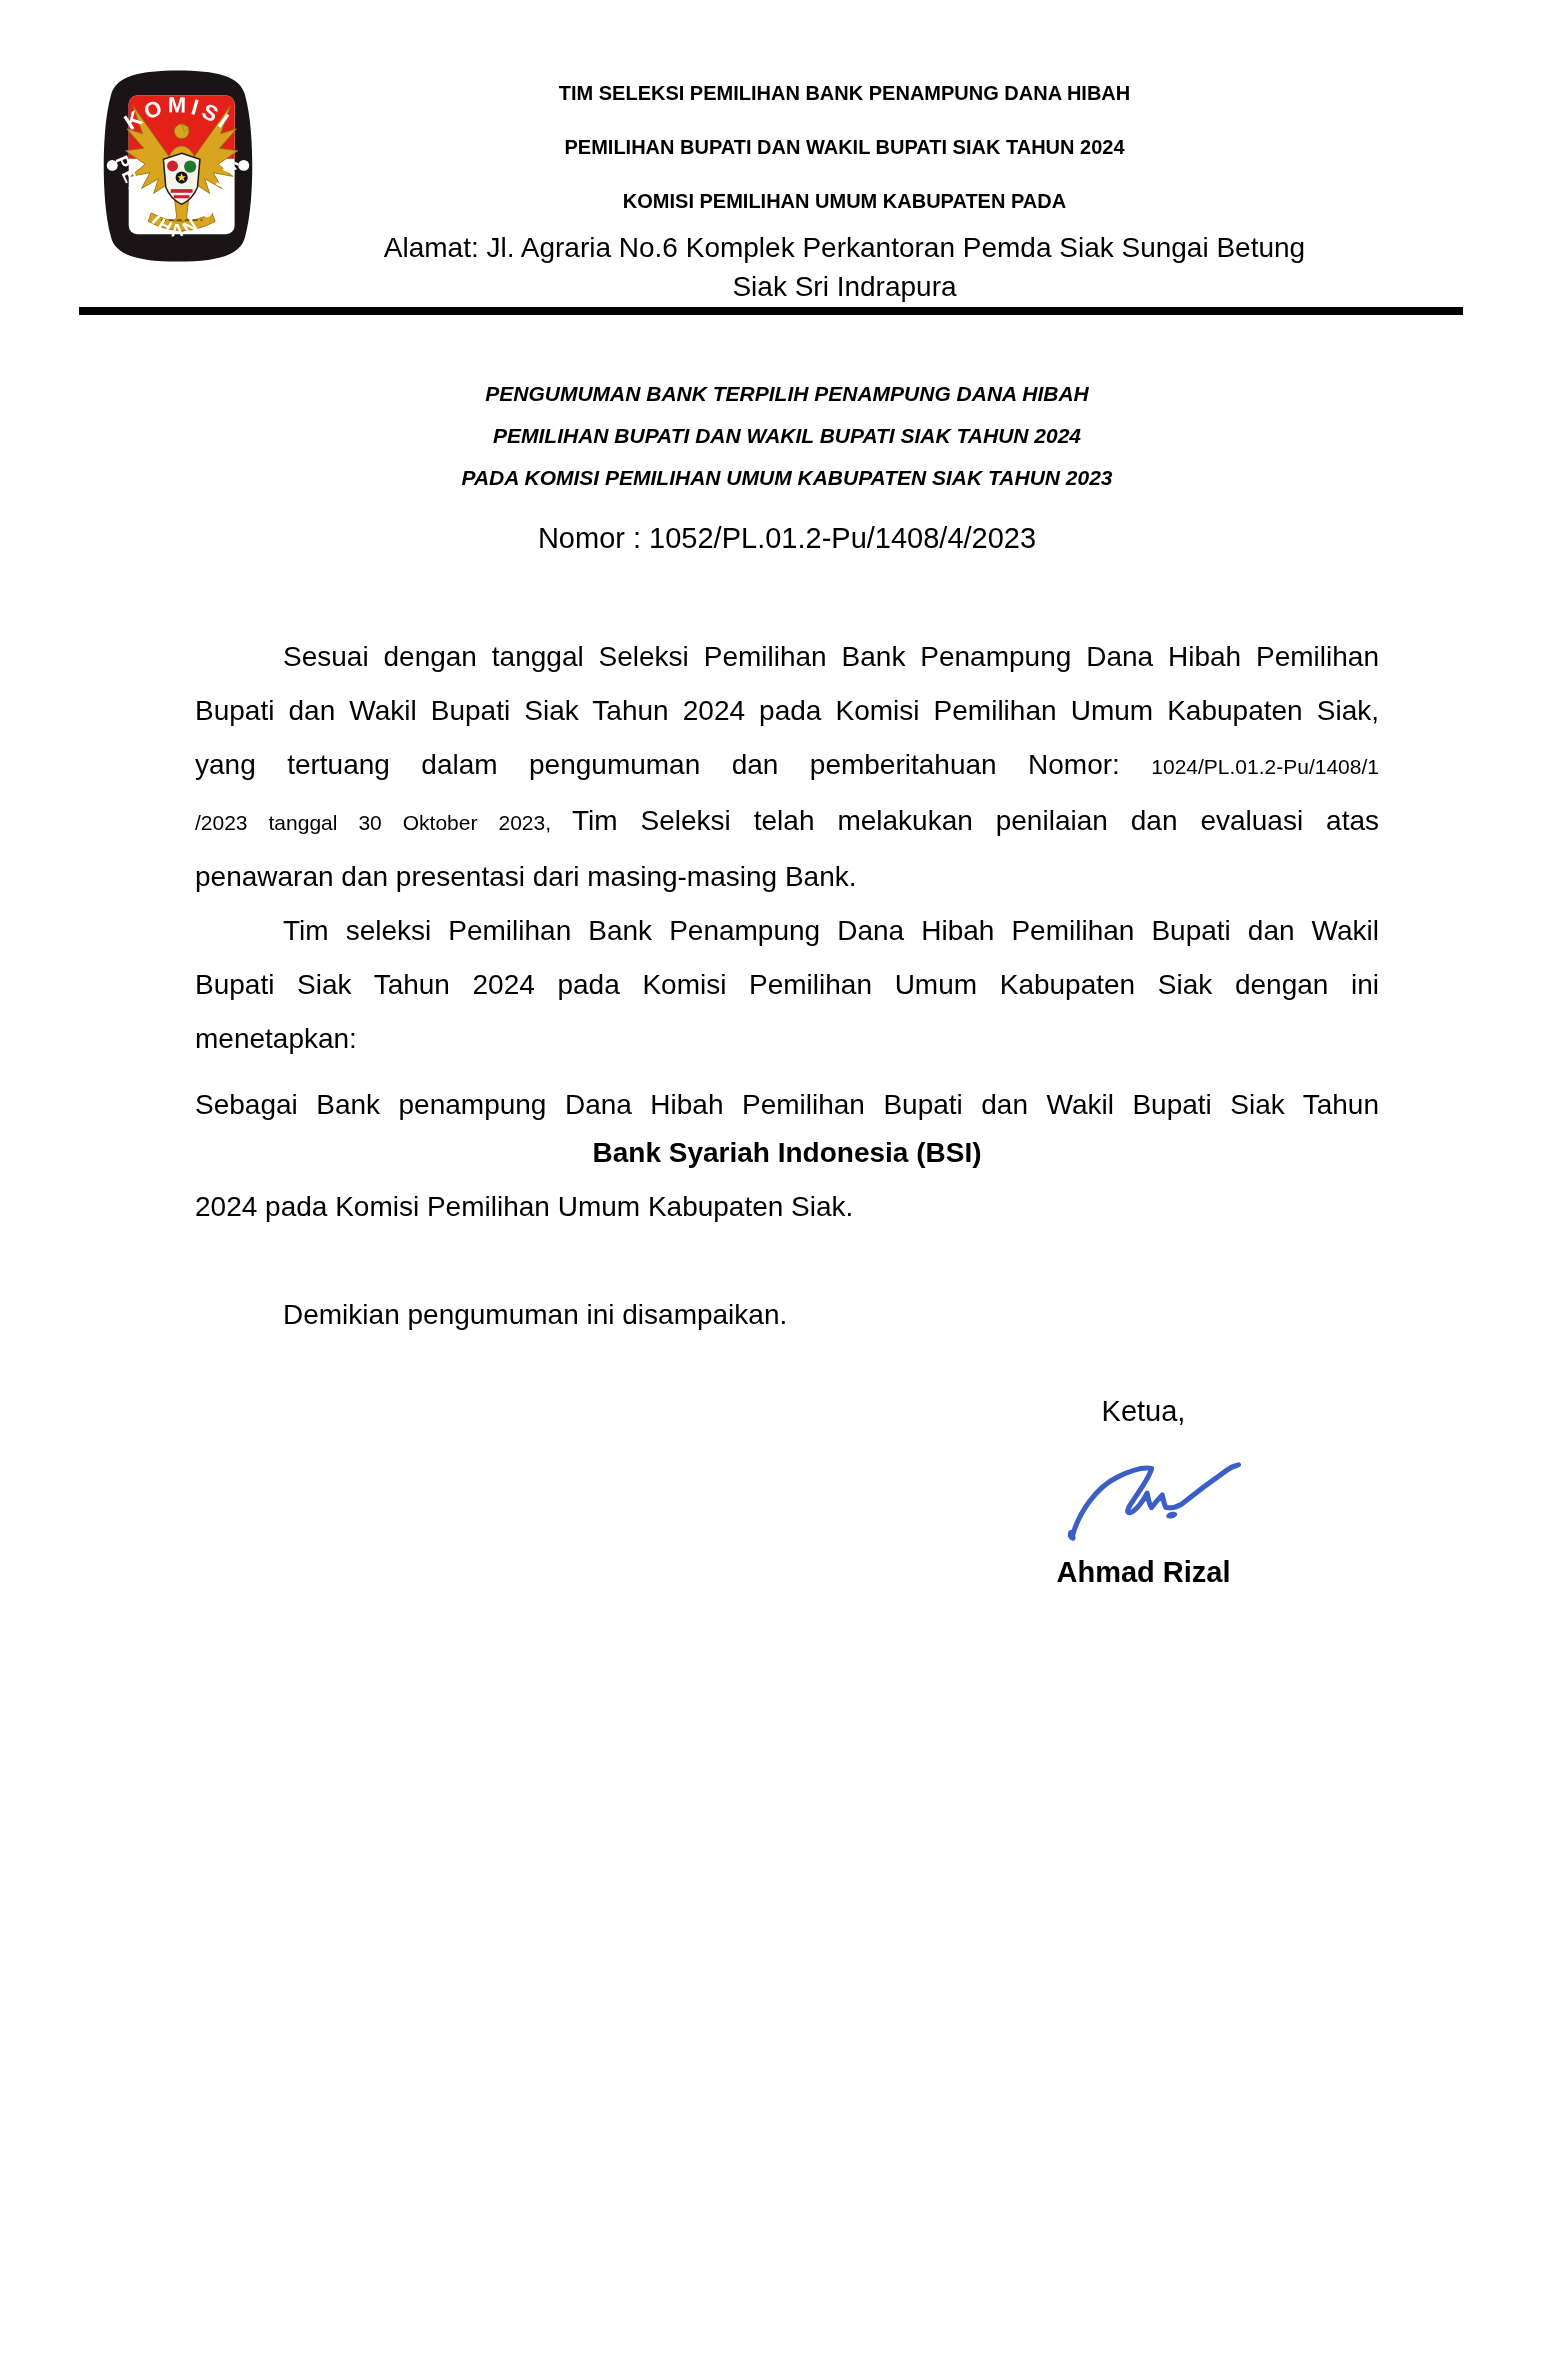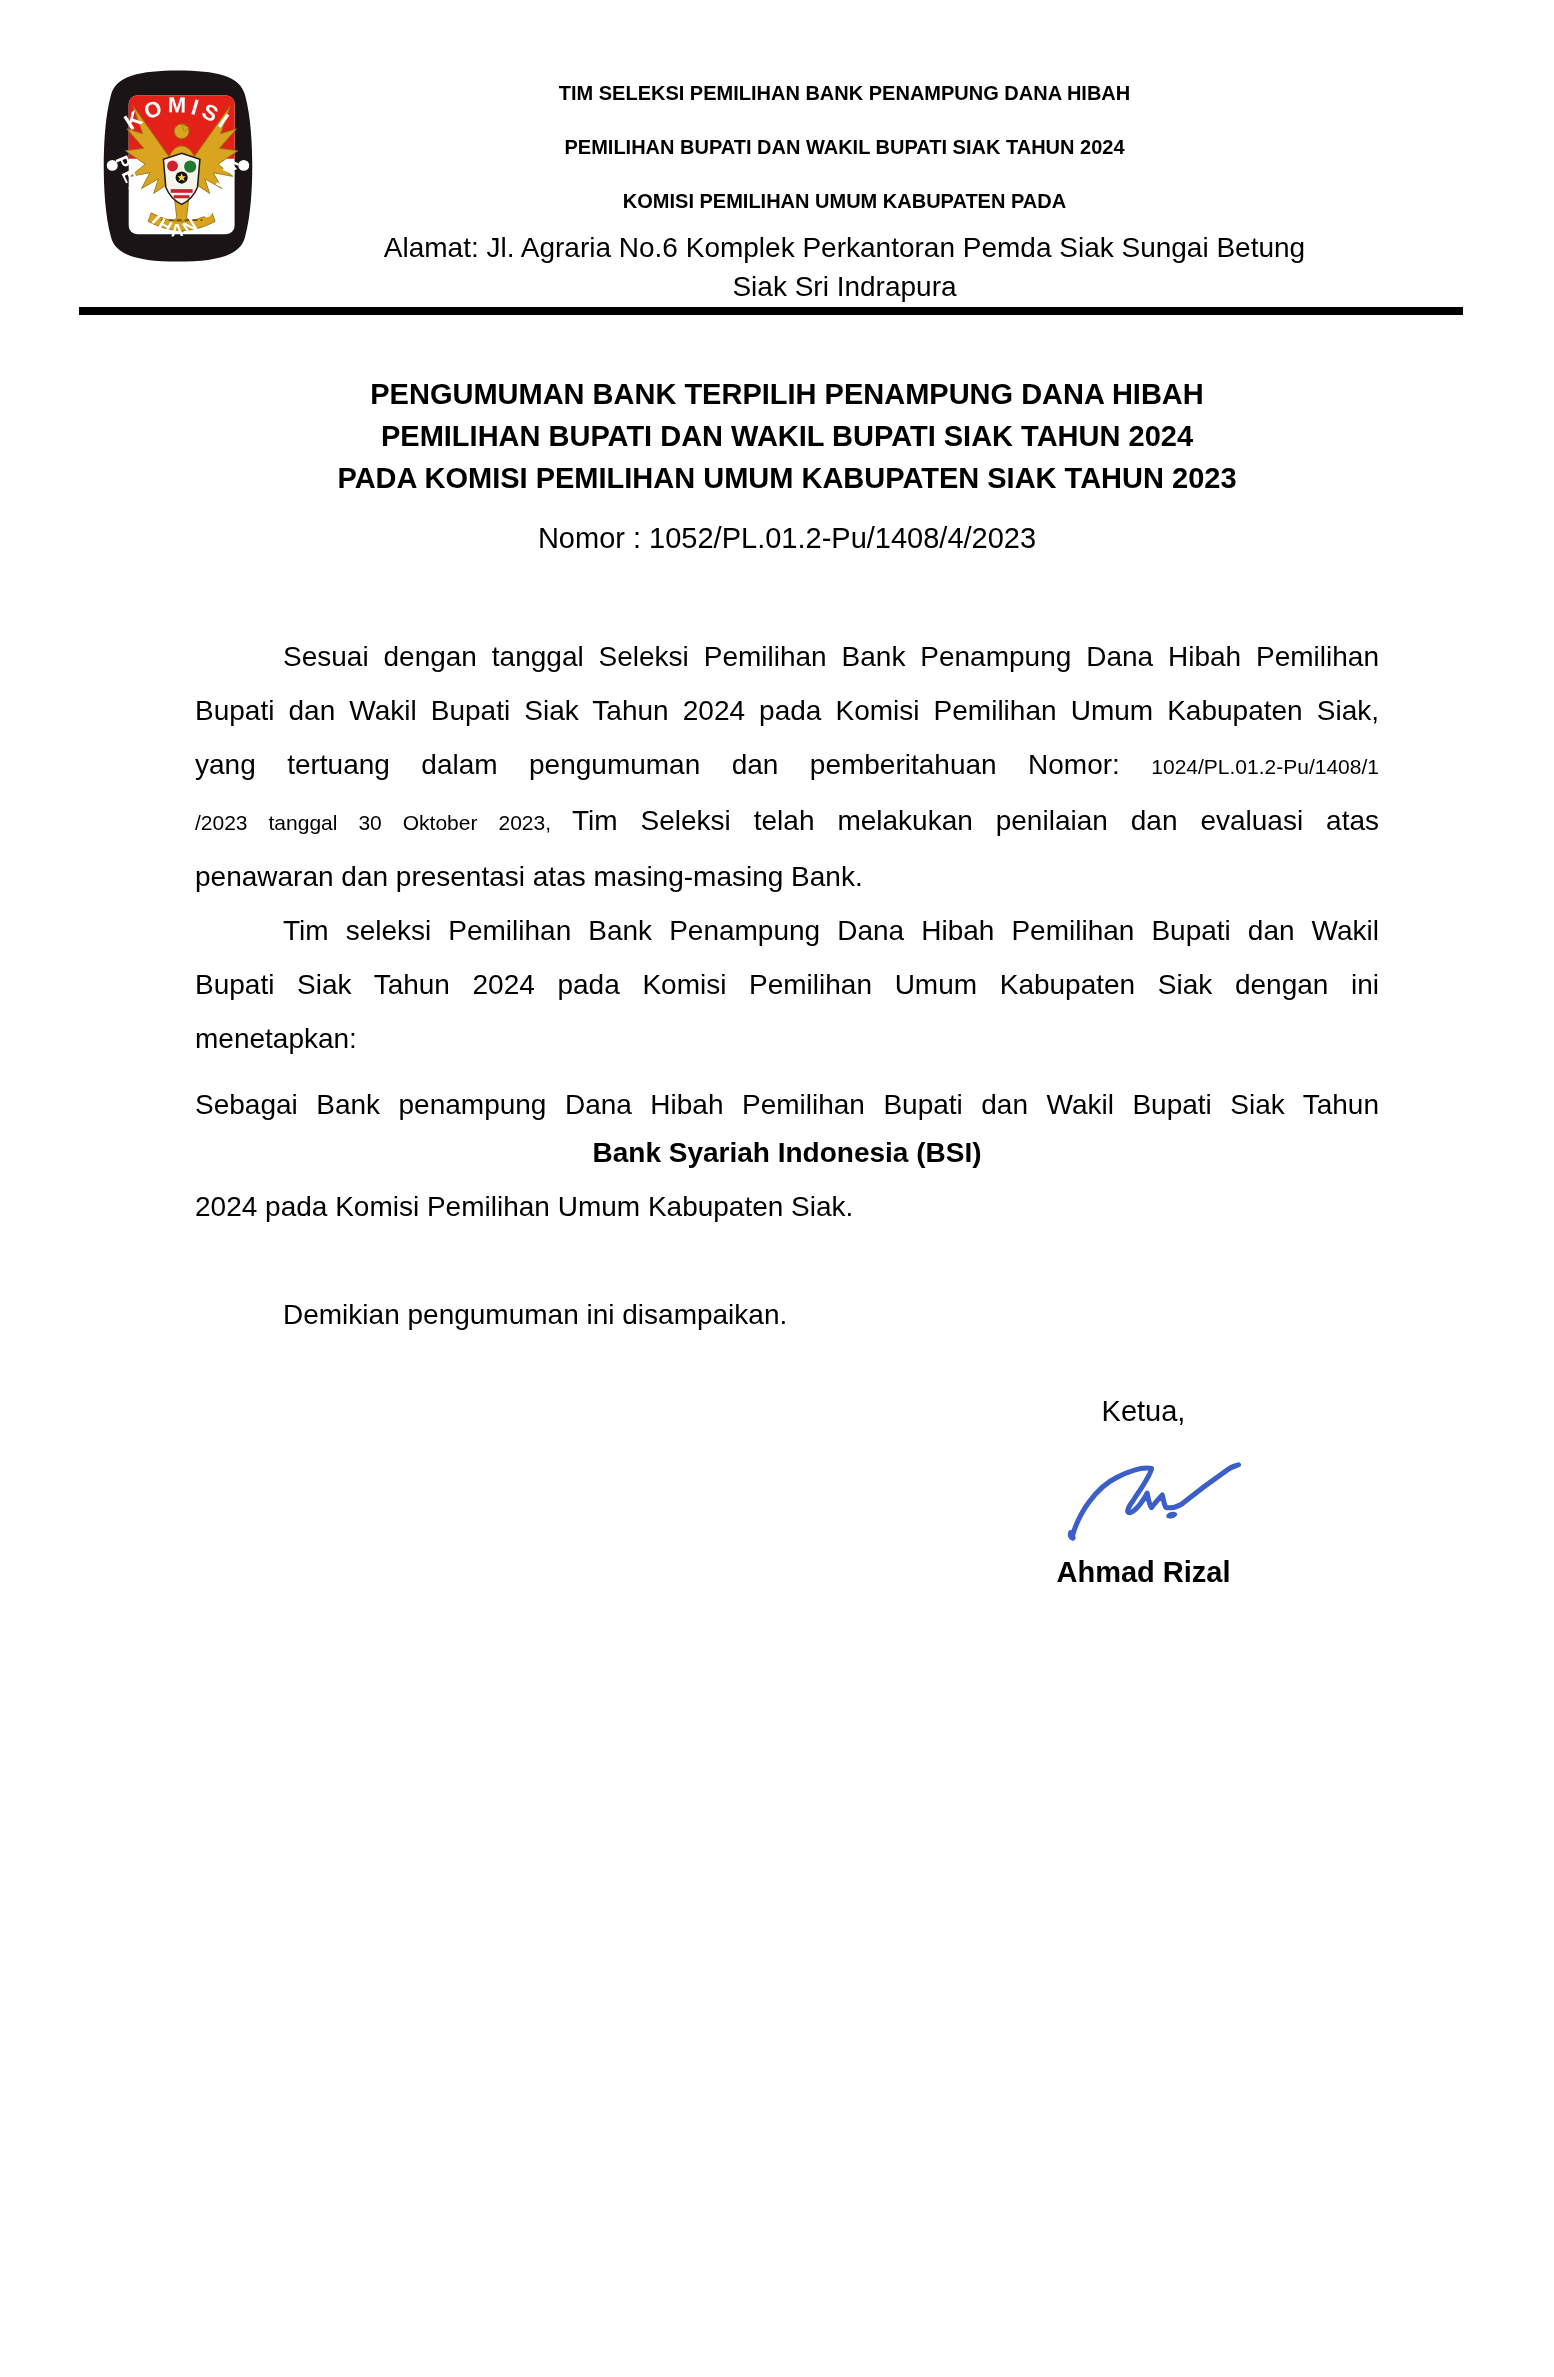--- a/index.html
+++ b/index.html
@@ -12,21 +12,21 @@
     overflow:hidden;
   }
   
   .logo{position:absolute;left:95px;top:68px;width:166px;height:196px;}
   .letterhead{position:absolute;left:250px;top:66px;width:1189px;text-align:center;}
   .lh-bold{font-weight:bold;font-size:20px;line-height:54px;white-space:nowrap;}
   .lh-addr{font-size:28px;line-height:39px;white-space:nowrap;}
   .rule{position:absolute;left:79px;top:307px;width:1384px;height:8px;background:#000;}
   
   .title{position:absolute;left:195px;top:373px;width:1184px;text-align:center;}
-  .title-line{font-weight:bold;font-size:29px;line-height:42px;white-space:nowrap;}
+  .title-line{font-weight:bold;font-size:21px;line-height:42px;white-space:nowrap;font-style:italic;}
   .nomor{font-size:29px;line-height:42px;margin-top:18.3px;}
   
   .body-block{position:absolute;left:195px;top:630px;width:1184px;font-size:28px;}
   .line{line-height:54px;}
   .just{text-align:justify;text-align-last:justify;}
   .indent{text-indent:88px;}
   .small-run{font-size:21px;}
   .bank-line{text-align:center;font-weight:bold;margin-top:-6.1px;}
   .p3-start{margin-top:12.2px;}
   .closing-line{margin-top:54px;text-indent:88px;}
@@ -100,21 +100,21 @@
     <div class="title-line">PEMILIHAN BUPATI DAN WAKIL BUPATI SIAK TAHUN 2024</div>
     <div class="title-line">PADA KOMISI PEMILIHAN UMUM KABUPATEN SIAK TAHUN 2023</div>
     <div class="nomor">Nomor : 1052/PL.01.2-Pu/1408/4/2023</div>
   </div>
 
   <div class="body-block">
     <div class="line just indent">Sesuai dengan tanggal Seleksi Pemilihan Bank Penampung Dana Hibah Pemilihan</div>
     <div class="line just">Bupati dan Wakil Bupati Siak Tahun 2024 pada Komisi Pemilihan Umum Kabupaten Siak,</div>
     <div class="line just"><span>yang tertuang dalam pengumuman dan pemberitahuan Nomor: </span><span class="small-run">1024/PL.01.2-Pu/1408/1</span></div>
     <div class="line just"><span class="small-run">/2023 tanggal 30 Oktober 2023, </span><span>Tim Seleksi telah melakukan penilaian dan evaluasi atas</span></div>
-    <div class="line">penawaran dan presentasi atas masing-masing Bank.</div>
+    <div class="line">penawaran dan presentasi dari masing-masing Bank.</div>
 
     <div class="line just indent">Tim seleksi Pemilihan Bank Penampung Dana Hibah Pemilihan Bupati dan Wakil</div>
     <div class="line just">Bupati Siak Tahun 2024 pada Komisi Pemilihan Umum Kabupaten Siak dengan ini</div>
     <div class="line">menetapkan:</div>
 
     <div class="line just p3-start">Sebagai Bank penampung Dana Hibah Pemilihan Bupati dan Wakil Bupati Siak Tahun</div>
 
     <div class="line bank-line">Bank Syariah Indonesia (BSI)</div>
     <div class="line">2024 pada Komisi Pemilihan Umum Kabupaten Siak.</div>
 

